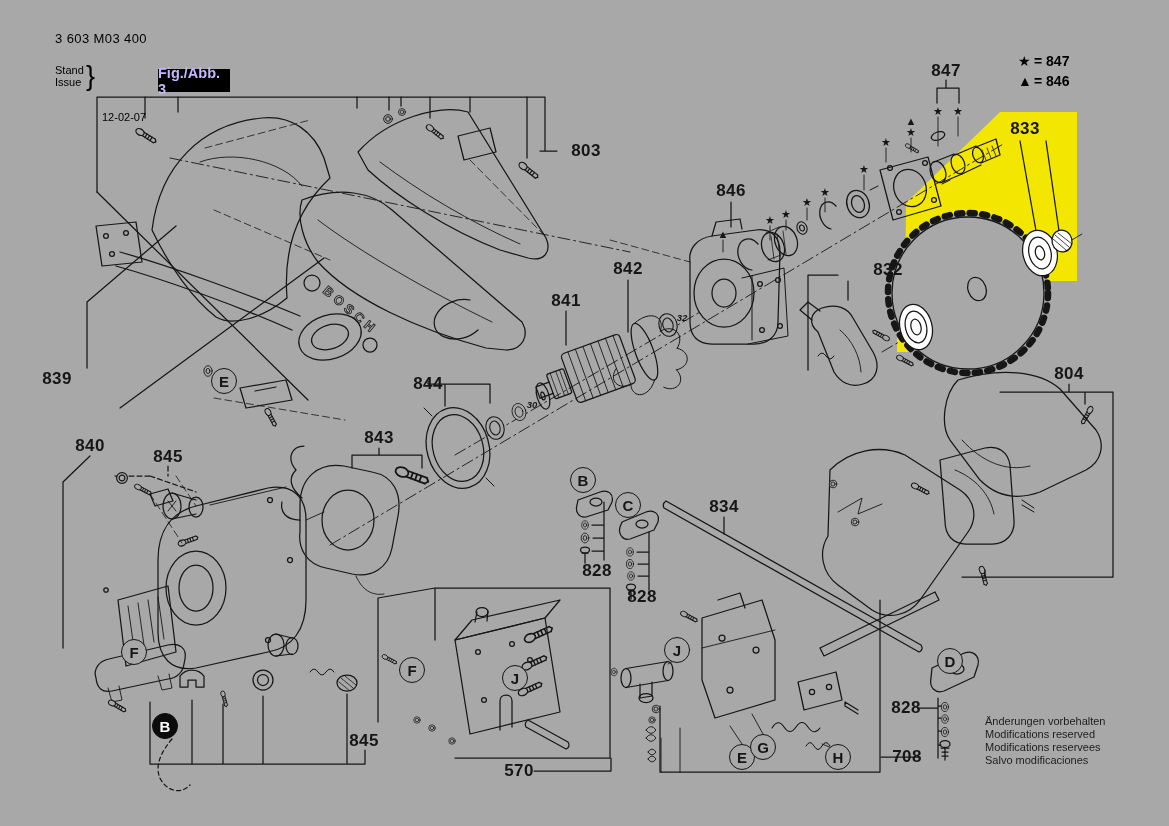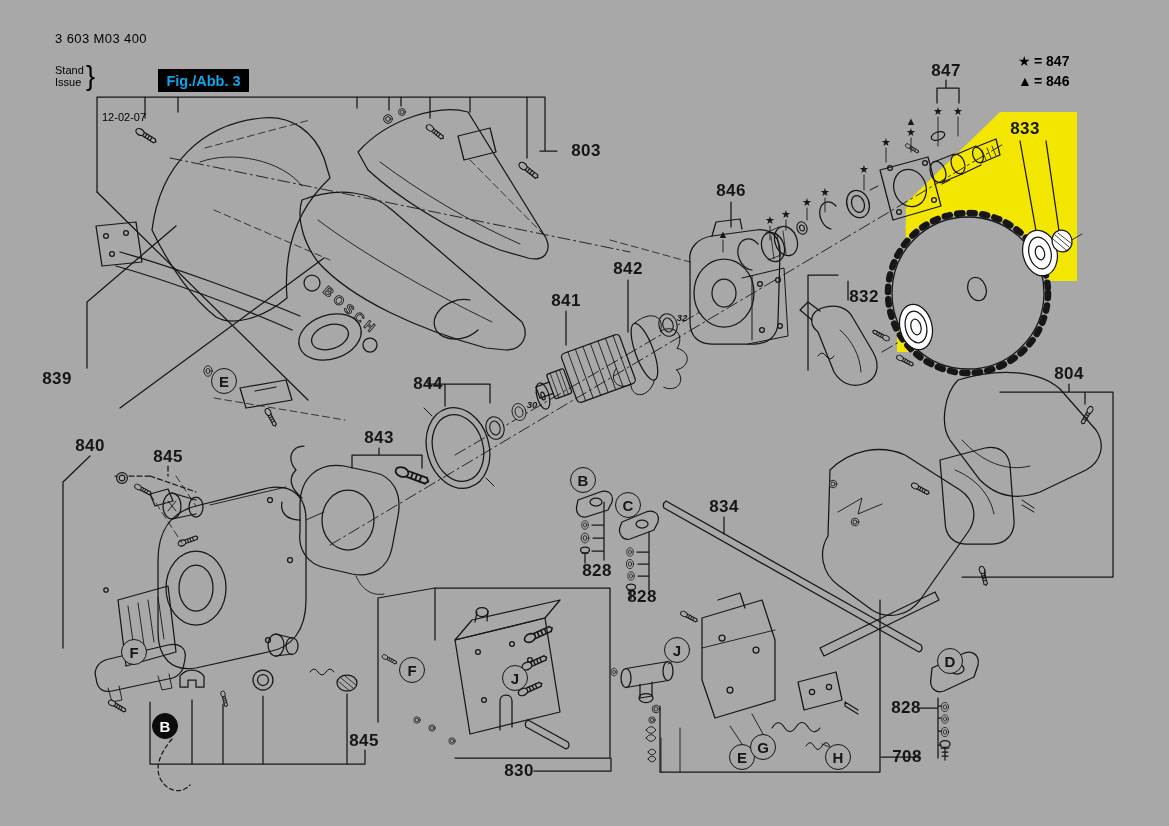--- a/index.html
+++ b/index.html
@@ -15,21 +15,21 @@
   .detail-label{font-size:9.5px;font-style:italic;font-weight:bold;}
   .marker{font-size:11px;line-height:11px;}
   .ref-letter{width:26px;height:26px;border:1.7px solid var(--line);border-radius:50%;
     display:flex;align-items:center;justify-content:center;font-size:15px;font-weight:bold;
     background:var(--bg);box-sizing:border-box;}
   .ref-letter.filled{background:#0c0c0c;color:#fff;border-color:#0c0c0c;}
   .hdr-doc{position:absolute;left:55px;top:31px;font-size:13px;letter-spacing:.4px;}
   .hdr-stand{position:absolute;left:55px;top:64px;font-size:11px;line-height:12px;}
   .hdr-brace{position:absolute;left:86px;top:61px;font-size:27px;font-weight:200;}
   .hdr-date{position:absolute;left:102px;top:71px;font-size:11px;margin-top:40px;}
-  .fig-box{position:absolute;left:158px;top:69px;width:91px;height:23px;background:#000;color:#0ea5e9;
+  .fig-box{position:absolute;left:158px;top:69px;width:72px;height:23px;background:#000;color:#c4b5fd;
     display:flex;align-items:center;justify-content:center;font-size:14.5px;font-weight:bold;}
   .legend{position:absolute;left:1018px;top:51px;font-size:14px;font-weight:bold;line-height:20px;}
   .legend .sym{display:inline-block;width:16px;}
   .footer{position:absolute;left:985px;top:715px;font-size:11px;line-height:13px;color:#1d1d1d;}
 </style>
 </head>
 <body>
 
 <div id="stage">
 
@@ -425,31 +425,31 @@
     </g>
   </svg>
 
   <div id="overlay">
       <span class="abs part-label" style="left: 586px; top: 151px;">803</span>
       <span class="abs part-label" style="left: 946px; top: 71px;">847</span>
       <span class="abs part-label" style="left: 1025px; top: 129px;">833</span>
       <span class="abs part-label" style="left: 731px; top: 191px;">846</span>
       <span class="abs part-label" style="left: 628px; top: 269px;">842</span>
       <span class="abs part-label" style="left: 566px; top: 301px;">841</span>
-      <span class="abs part-label" style="left: 864px; top: 270px; margin-top: 27px;">832</span>
+      <span class="abs part-label" style="left: 888px; top: 270px;">832</span>
       <span class="abs part-label" style="left: 57px; top: 379px;">839</span>
       <span class="abs part-label" style="left: 428px; top: 372px; margin-top: 12px;">844</span>
       <span class="abs part-label" style="left: 379px; top: 438px;">843</span>
       <span class="abs part-label" style="left: 90px; top: 446px;">840</span>
       <span class="abs part-label" style="left: 168px; top: 457px;">845</span>
       <span class="abs part-label" style="left: 1069px; top: 374px;">804</span>
       <span class="abs part-label" style="left: 724px; top: 507px;">834</span>
       <span class="abs part-label" style="left: 597px; top: 571px;">828</span>
       <span class="abs part-label" style="left: 642px; top: 597px;">828</span>
-      <span class="abs part-label" style="left: 519px; top: 771px;">830</span>
+      <span class="abs part-label" style="left: 519px; top: 771px;">570</span>
       <span class="abs part-label" style="left: 364px; top: 741px;">845</span>
       <span class="abs part-label" style="left: 906px; top: 708px;">828</span>
       <span class="abs part-label" style="left: 907px; top: 757px;">708</span>
       <span class="abs ref-letter" style="left: 224px; top: 381px;">E</span>
       <span class="abs ref-letter filled" style="left: 165px; top: 726px;">B</span>
       <span class="abs ref-letter" style="left: 583px; top: 480px;">B</span>
       <span class="abs ref-letter" style="left: 628px; top: 505px;">C</span>
       <span class="abs ref-letter" style="left: 134px; top: 652px;">F</span>
       <span class="abs ref-letter" style="left: 412px; top: 670px;">F</span>
       <span class="abs ref-letter" style="left: 515px; top: 678px;">J</span>
@@ -480,18 +480,24 @@
   </div>
   <div class="hdr-brace">}</div>
   <div class="hdr-date">12-02-07</div>
   <div class="fig-box">Fig./Abb. 3</div>
 
   <div class="legend">
     <div><span class="sym">★</span><span>= 847</span></div>
     <div><span class="sym">▲</span><span>= 846</span></div>
   </div>
 
+  <div class="footer">
+    <div>Änderungen vorbehalten</div>
+    <div>Modifications reserved</div>
+    <div>Modifications reservees</div>
+    <div>Salvo modificaciones</div>
+  </div>
 
   <svg width="1169" height="826" viewBox="0 0 1169 826" style="position:absolute;left:0;top:0;pointer-events:none;">
     <text x="0" y="0" transform="translate(322,292) rotate(40)" font-family="Liberation Sans, sans-serif" font-size="13" font-weight="bold" letter-spacing="4" fill="none" stroke="#161616" stroke-width="0.8">BOSCH</text>
   </svg>
 
 </div>
 
 </body></html>

